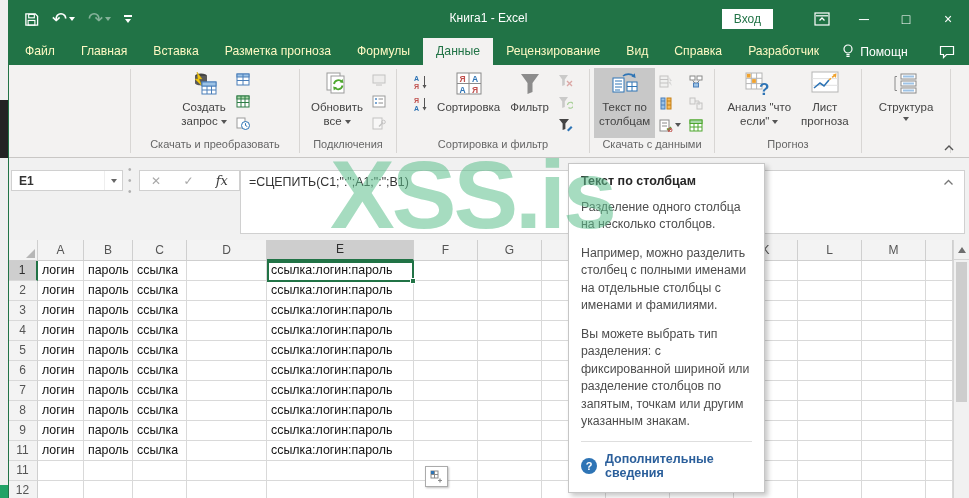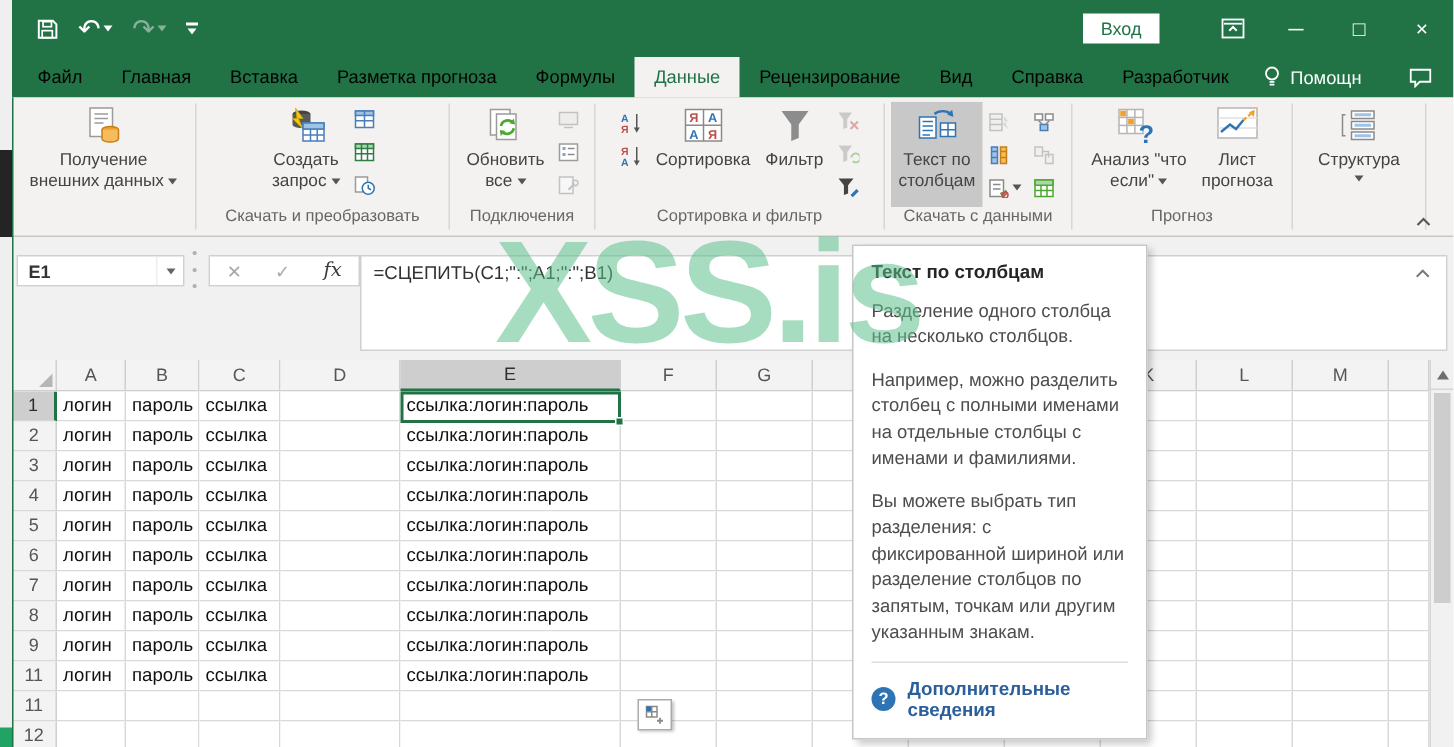--- a/index.html
+++ b/index.html
@@ -25,21 +25,21 @@
   .qat-custom { display:flex; flex-direction:column; align-items:center; gap:2px; }
   .qat-custom .bar { width:8px; height:2px; background:#fff; }
   .win-title { position:absolute; left:50%; top:0; transform:translateX(-50%); line-height:36px; font-size:12px; white-space:nowrap; }
   .tb-right { position:absolute; right:0; top:0; height:38px; display:flex; align-items:center; }
   .signin { background:#fff; color:#217346; font-size:12px; padding:3px 12px; margin-right:28px; cursor:pointer; }
   .winbtn { width:42px; text-align:center; font-size:14px; line-height:38px; color:#fff; cursor:pointer; }
   .ribbonopts { width:42px; display:flex; justify-content:center; cursor:pointer; }
 
   
   .tabrow { height:27px; background:#217346; display:flex; align-items:stretch; padding-left:4px; position:relative; }
-  .tab { color:#000000; font-size:12.2px; line-height:27px; padding:0 13px; white-space:nowrap; cursor:pointer; }
+  .tab { color:#fef9c3; font-size:12.2px; line-height:27px; padding:0 13px; white-space:nowrap; cursor:pointer; }
   .tab.active { background:#f3f2f1; color:#217346; }
   .tab-help { display:flex; align-items:center; gap:6px; color:#fff; font-size:12.2px; padding:0 10px; cursor:pointer; }
   .tab-comment { margin-left:auto; display:flex; align-items:center; padding:0 14px; cursor:pointer; }
 
   
   .ribbon { height:93px; background:#f3f2f1; border-bottom:1px solid #c9c7c5; display:flex; position:relative; }
   .rgroup { display:flex; flex-direction:column; }
   .rg-content { height:72px; display:flex; align-items:flex-start; padding:3px 4px 0 4px; }
   .rg-label { height:18px; font-size:11px; color:#666; text-align:center; white-space:nowrap; padding-top:1px; }
   .rdiv { width:1px; background:#d8d6d4; margin:4px 0; }
@@ -125,20 +125,21 @@
       </span>
       <span class="ic dim">
         <span class="uarr">↷</span>
         <span class="dd-w"></span>
       </span>
       <span class="qat-custom">
         <span class="bar"></span>
         <span class="dd-w"></span>
       </span>
     </div>
+    <div class="win-title">Книга1 - Excel</div>
     <div class="tb-right">
       <div class="signin">Вход</div>
       <div class="ribbonopts">
         <svg width="16" height="14" viewBox="0 0 16 14">
             <rect x="1" y="1" width="14" height="12" fill="none" stroke="#fff" stroke-width="1.2"></rect>
             <path d="M5.5 8.5 8 6l2.5 2.5" fill="none" stroke="#fff" stroke-width="1.3"></path>
             <line x1="2" y1="3.8" x2="14" y2="3.8" stroke="#fff" stroke-width="1.2"></line>
           </svg>
       </div>
       <div class="winbtn">─</div>
@@ -171,34 +172,20 @@
     <div class="tab-comment">
       <svg width="16" height="14" viewBox="0 0 16 14">
           <path d="M1.5 1.5h13v8h-7l-3 3v-3h-3z" fill="none" stroke="#fff" stroke-width="1.2"></path>
         </svg>
     </div>
   </div>
 
   <div class="ribbon">
 
     <div class="rgroup" style="width:122px">
-      <div class="rg-content" style="justify-content:center">
-        <div class="bigbtn">
-          <svg width="28" height="28" viewBox="0 0 28 28">
-            <rect x="5" y="2" width="15" height="19" fill="#fff" stroke="#9b9b9b"></rect>
-            <line x1="8" y1="6" x2="17" y2="6" stroke="#9b9b9b"></line>
-              <line x1="8" y1="9" x2="17" y2="9" stroke="#9b9b9b"></line>
-              <line x1="8" y1="12" x2="14" y2="12" stroke="#9b9b9b"></line>
-            <ellipse cx="18.5" cy="16.5" rx="5.5" ry="2.2" fill="#f0a22e" stroke="#c47f17"></ellipse>
-            <path d="M13 16.5v6c0 1.2 2.5 2.2 5.5 2.2s5.5-1 5.5-2.2v-6" fill="#f6bc5c" stroke="#c47f17"></path>
-          </svg>
-          <span class="bb-label"><span>Получение
-внешних данных</span><span class="inline-dd"></span></span>
-        </div>
-      </div>
       <div class="rg-label"></div>
     </div>
     <div class="rdiv"></div>
 
     <div class="rgroup" style="width:168px">
       <div class="rg-content" style="justify-content:center">
         <div class="bigbtn">
           <svg width="30" height="28" viewBox="0 0 30 28">
             <ellipse cx="12" cy="6" rx="6" ry="2.4" fill="#444"></ellipse>
               <path d="M6 6v7c0 1.3 2.7 2.4 6 2.4s6-1.1 6-2.4V6" fill="#5a5a5a"></path>

